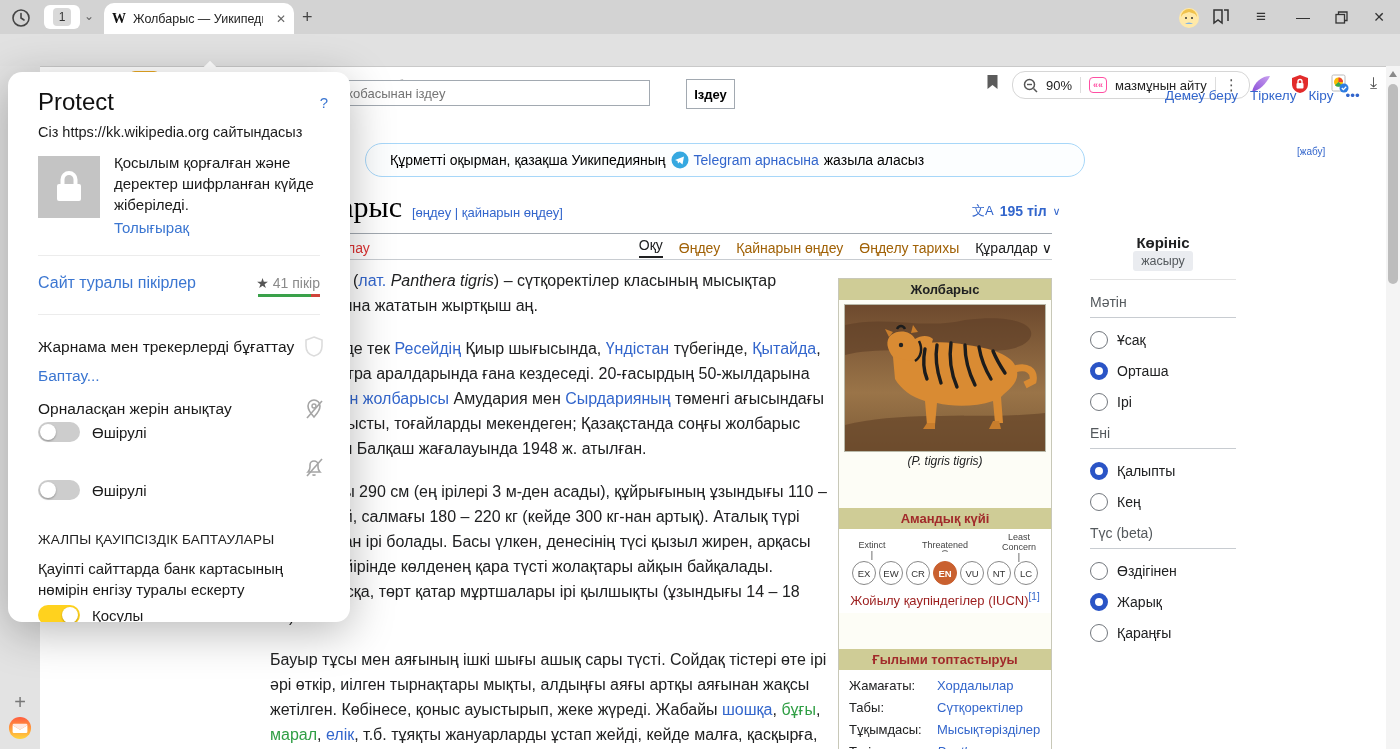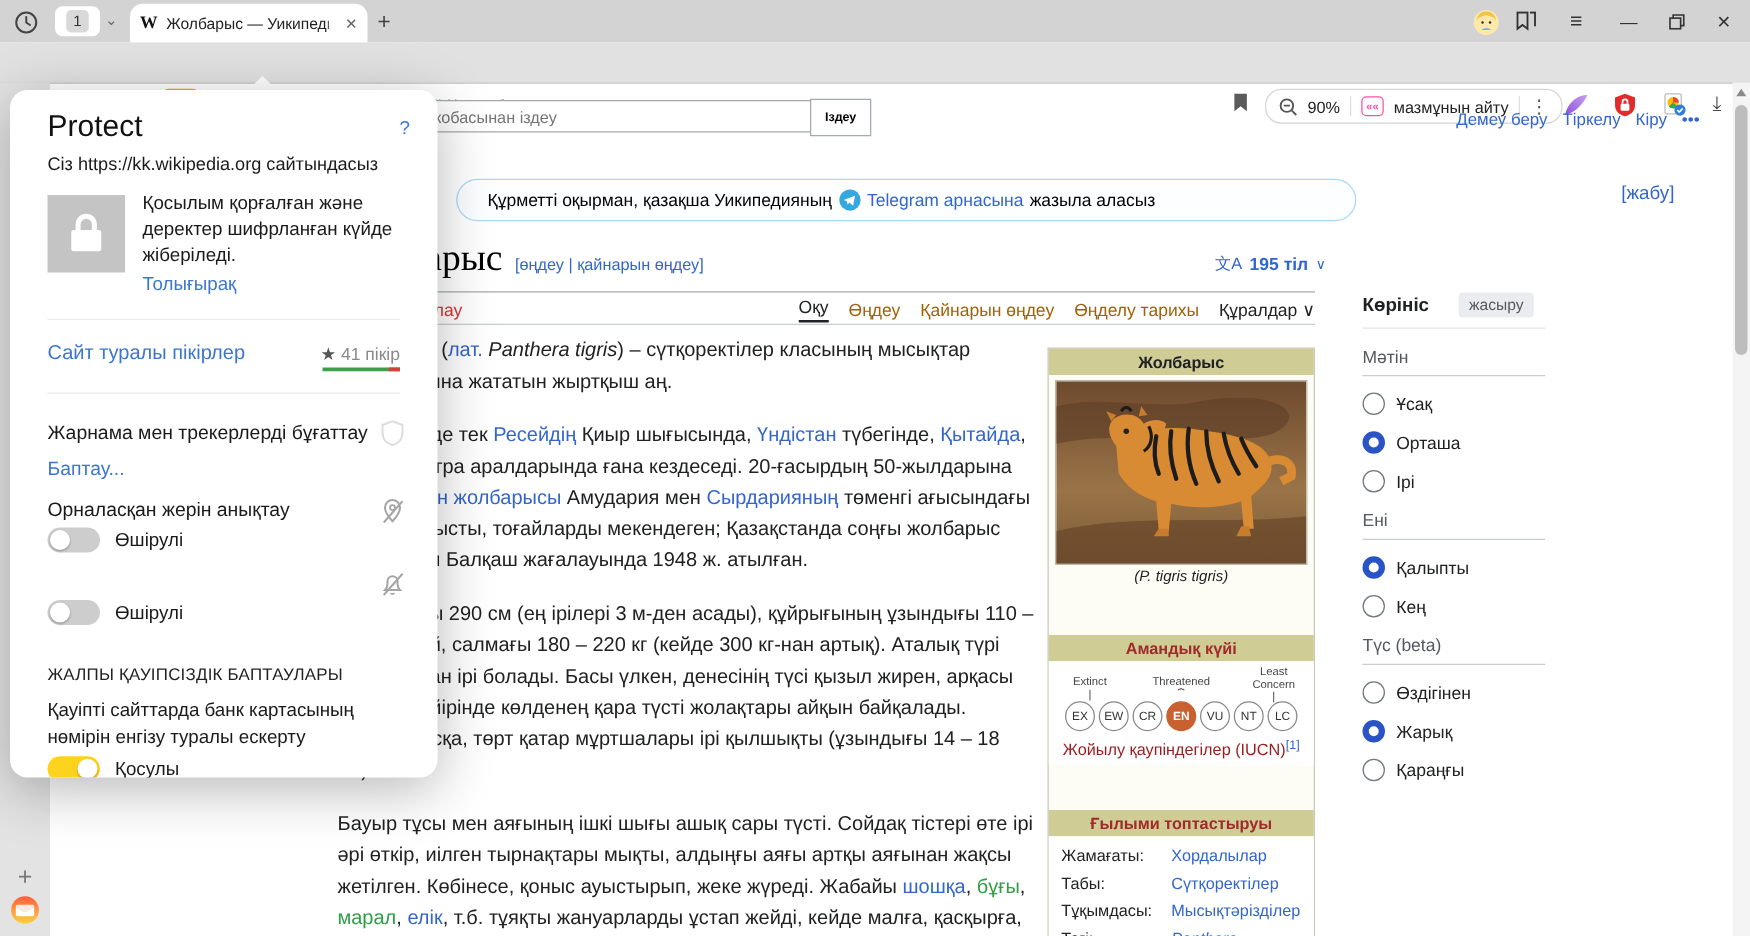--- a/index.html
+++ b/index.html
@@ -32,26 +32,26 @@
   #omni-pill{left:1012px;top:37px;height:26px;background:#fff;border:1px solid #d6d6d6;border-radius:13px;
     display:flex;align-items:center;padding:0 10px;gap:8px;}
   #omni-pill .sep{width:1px;height:16px;background:#ddd;}
   #zoom-label{font-size:13px;color:#222;}
   #readaloud-label{font-size:13px;color:#222;}
   .quote-ic{width:16px;height:14px;border:1.6px solid #ff4fa3;border-radius:4px;color:#ff4fa3;
     font-size:9px;font-weight:bold;display:flex;align-items:center;justify-content:center;}
   
   #wsearch{left:270px;top:80px;width:380px;height:26px;border:1px solid #a2a9b1;box-sizing:border-box;
     font-size:13px;padding:0 6px;color:#222;font-family:"Liberation Sans",sans-serif;}
-  #wsearch-btn{left:648px;top:79px;width:47px;height:28px;border:1px solid #a2a9b1;background:#fff;
-    font-size:10px;font-weight:bold;display:flex;align-items:center;justify-content:center;}
+  #wsearch-btn{left:686px;top:79px;width:47px;height:28px;border:1px solid #a2a9b1;background:#fff;
+    font-size:13px;font-weight:bold;display:flex;align-items:center;justify-content:center;}
   #whead-links{top:88px;left:1165px;display:flex;gap:12px;font-size:13.5px;color:#36c;}
   #banner{left:365px;top:143px;width:720px;height:33px;border:1px solid #a7d7f9;border-radius:17px;
     background:#fcfeff;display:flex;align-items:center;padding:16px 24px;box-sizing:border-box;font-size:14px;gap:5px;}
-  #banner-close{left:1297px;top:146px;font-size:15px;color:#36c;}
+  #banner-close{left:1297px;top:146px;font-size:10px;color:#36c;}
   #title-row{left:270px;top:190px;display:flex;align-items:baseline;gap:10px;}
   #page-title{font-family:"Liberation Serif",serif;font-size:30px;color:#000;font-weight:400;}
   .edit-links{font-size:13px;color:#54595d;}
   #lang-sel{left:972px;top:202px;display:flex;align-items:center;gap:6px;color:#36c;font-size:14px;}
   #lang-ic{font-size:13px;}
   #lang-count{font-weight:bold;}
   #title-rule{left:270px;top:233px;width:782px;height:1px;background:#a2a9b1;}
   #viewtabs{left:270px;top:236px;width:782px;height:24px;border-bottom:1px solid #c8ccd1;box-sizing:border-box;
     display:flex;align-items:center;font-size:14px;}
   #pagetabs-left{display:flex;gap:14px;}
@@ -79,21 +79,21 @@
     display:flex;align-items:center;justify-content:center;color:#333;}
   .iucn-c.act{background:#c9602f;border-color:#c9602f;color:#fff;font-weight:bold;}
   #ib-status-line{text-align:center;padding:4px 0 5px 0;color:#9b1c1c;font-size:13px;background:#fff;}
   #ib-status-line .ref{color:#3366cc;font-size:10px;vertical-align:super;}
   #taxonomy{background:#fff;padding:4px 8px 2px 10px;}
   .tax-row{display:flex;height:22px;align-items:center;}
   .tax-row .tl{width:88px;flex:none;}
   .tx-a{color:#3366cc;} .tx-ai{color:#3366cc;font-style:italic;} .tx-bi{font-weight:bold;font-style:italic;}
   
   #appearance{left:1090px;top:234px;width:146px;font-size:14px;color:#202122;}
-  #app-head{display:flex;align-items:center;gap:24px;border-bottom:1px solid #e3e3e3;padding-bottom:8px;}
+  #app-head{display:flex;align-items:center;gap:0;border-bottom:1px solid #e3e3e3;padding-bottom:8px;flex-direction:column;}
   #app-title{font-weight:bold;font-size:15px;}
   #app-hide{background:#eaecf0;color:#54595d;font-size:12.5px;padding:3px 8px;border-radius:3px;}
   .app-sec-label{color:#54595d;margin:14px 0 6px 0;border-bottom:1px solid #c8ccd1;padding-bottom:7px;}
   .app-opt{display:flex;align-items:center;gap:9px;margin:13px 0;}
   .radio{width:18px;height:18px;border-radius:50%;border:1.5px solid #72777d;box-sizing:border-box;background:#fff;flex:none;}
   .radio.on{border:5.5px solid #2a54c6;}
   
   #scrollbar{left:1386px;top:66px;width:14px;height:683px;background:#f4f4f4;}
   #scroll-up{left:1389px;top:71px;width:0;height:0;border-left:4px solid transparent;border-right:4px solid transparent;
     border-bottom:6px solid #8a8a8a;}

